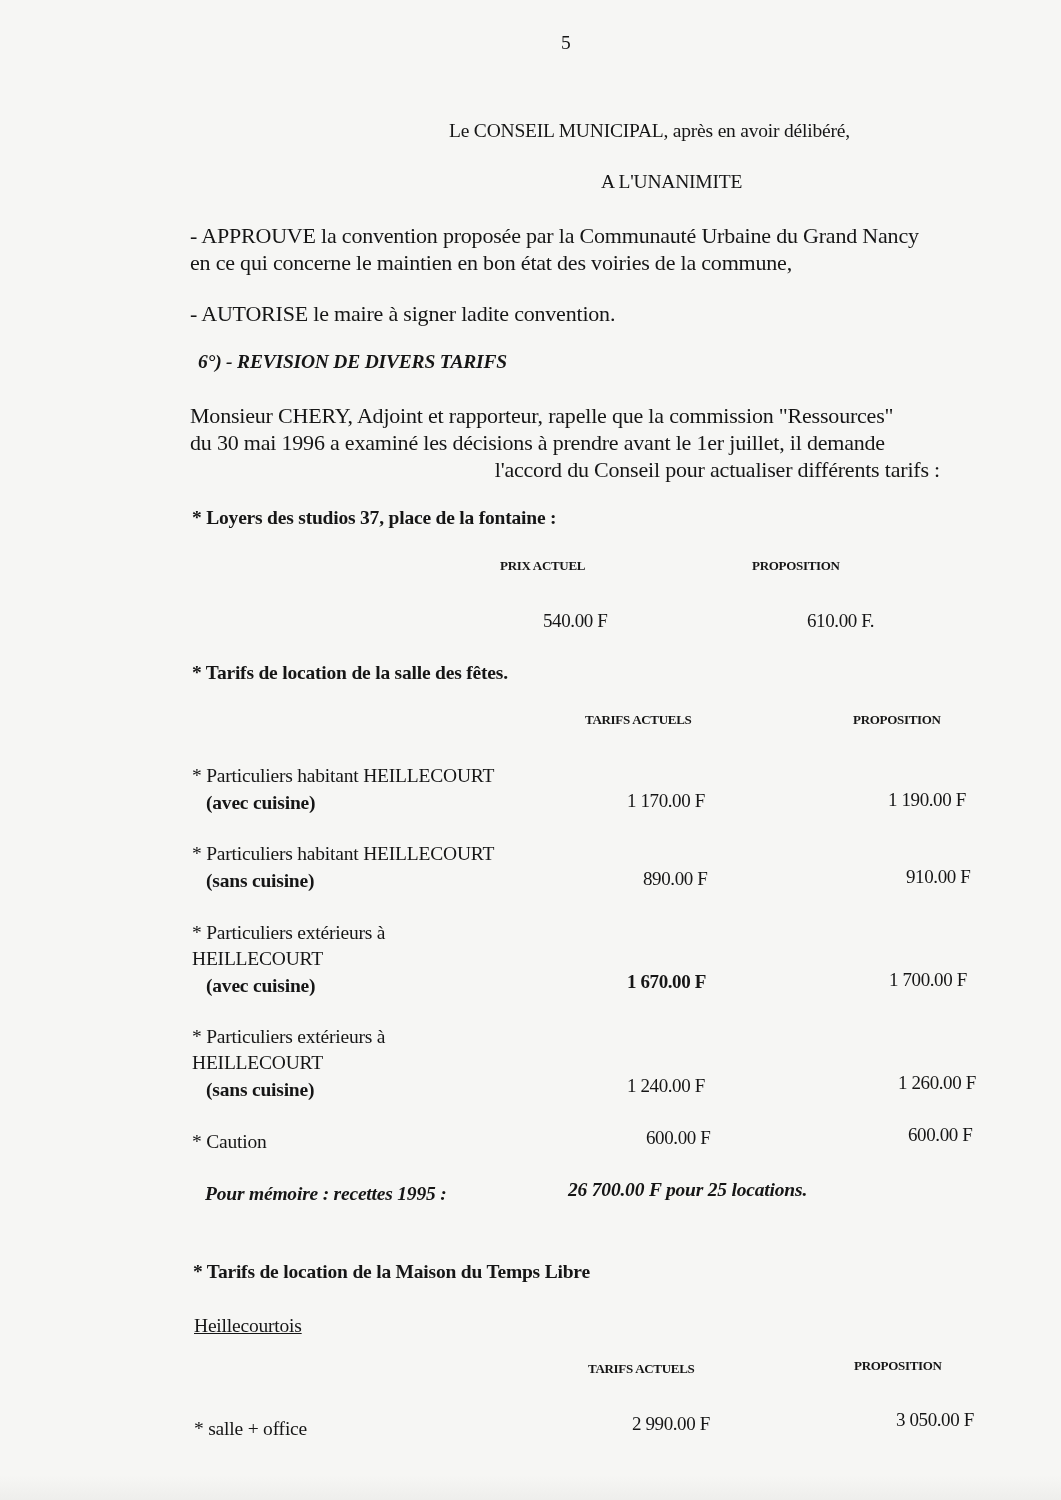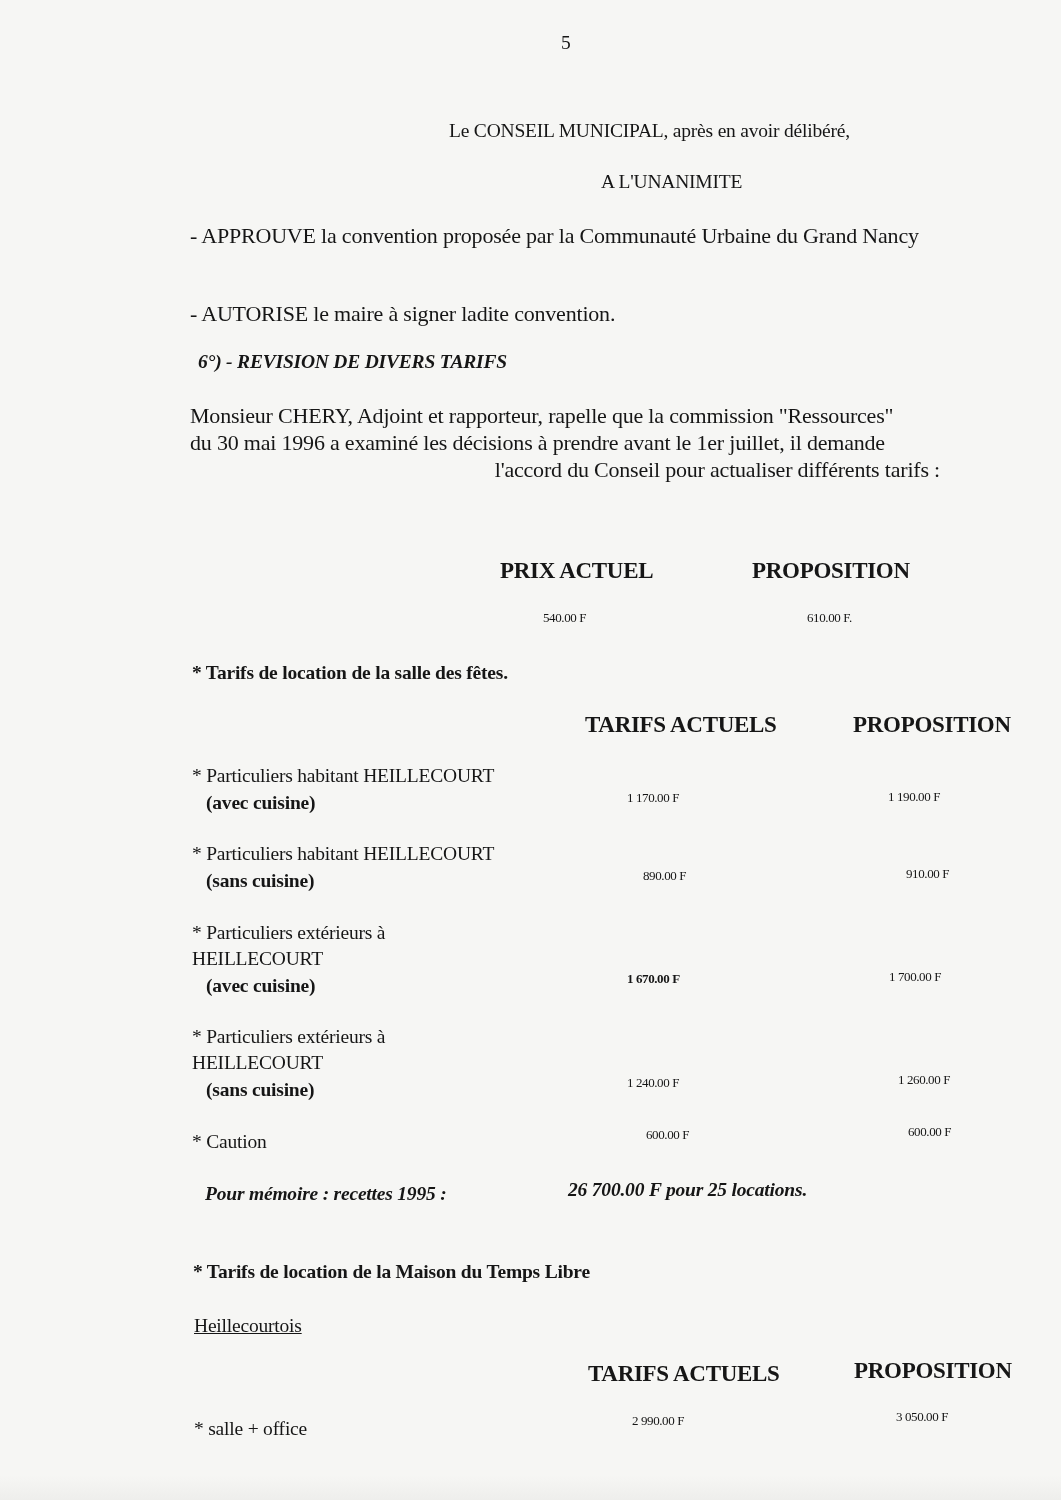--- a/index.html
+++ b/index.html
@@ -10,52 +10,54 @@
       color: #161616;
       position: relative;
       overflow: hidden;
     }
     .page { position: absolute; left: 0; top: 0; width: 1061px; height: 1500px; }
     .abs { position: absolute; white-space: nowrap; }
     .t { font-size: 19.5px; letter-spacing: -0.2px; }
     .b { font-weight: bold; }
     .i { font-style: italic; }
     .u { text-decoration: underline; }
-    .num { font-size: 13px; letter-spacing: -0.4px; }
-    .hdr { font-size: 23px; font-weight: bold; letter-spacing: -0.3px; }
+    .num { font-size: 19px; letter-spacing: -0.4px; }
+    .hdr { font-size: 13px; font-weight: bold; letter-spacing: -0.3px; }
     .para { position: absolute; left: 190px; width: 750px; font-size: 22px; line-height: 27px; text-align: justify; letter-spacing: -0.2px; }
     .para span { display: block; }
     .fold { position: absolute; left: 0; top: 1475px; width: 1061px; height: 25px; background: linear-gradient(#f6f6f4, #eeeeec); }
   </style>
 </head>
 <body>
 
 <div class="page">
 
   <div class="abs t" style="left:561px; top:32px;">5</div>
 
   <div class="abs t" style="left:449px; top:120px;">Le CONSEIL MUNICIPAL, après en avoir délibéré,</div>
   <div class="abs t" style="left:601px; top:171px;text-align:right;">A L'UNANIMITE</div>
 
   <div class="para" style="top:222px;">
     <span>- APPROUVE la convention proposée par la Communauté Urbaine du Grand Nancy</span>
+    <span>en ce qui concerne le maintien en bon état des voiries de la commune,</span>
   </div>
 
   <div class="para" style="top:300px;">
     <span>- AUTORISE le maire à signer ladite convention.</span>
   </div>
 
   <div class="abs t b i" style="left:181px; top:351px;margin-left:17px;">6°) - REVISION DE DIVERS TARIFS</div>
 
   <div class="para" style="top:402px;">
     <span>Monsieur CHERY, Adjoint et rapporteur,  rapelle que la commission "Ressources"</span>
     <span>du 30 mai 1996 a examiné les décisions à prendre avant le 1er juillet, il demande</span>
     <span style="text-align:right;">l'accord du Conseil pour actualiser différents tarifs :</span>
   </div>
 
+  <div class="abs t b" style="left:192px; top:507px;">* Loyers des studios 37, place de la fontaine :</div>
   <div class="abs hdr" style="left:500px; top:558px;">PRIX ACTUEL</div>
   <div class="abs hdr" style="left:752px; top:558px;">PROPOSITION</div>
   <div class="abs num" style="left:543px; top:610px;">540.00 F</div>
   <div class="abs num" style="left:807px; top:610px;">610.00 F.</div>
 
   <div class="abs t b" style="left:192px; top:662px;">* Tarifs de location de la salle des fêtes.</div>
   <div class="abs hdr" style="left:585px; top:712px;">TARIFS ACTUELS</div>
   <div class="abs hdr" style="left:853px; top:712px;">PROPOSITION</div>
 
   <div class="abs t" style="left:192px; top:765px;">* Particuliers habitant HEILLECOURT</div>

